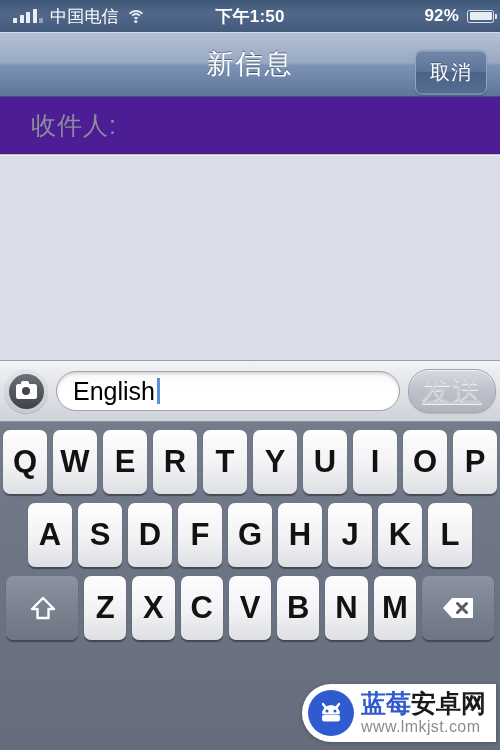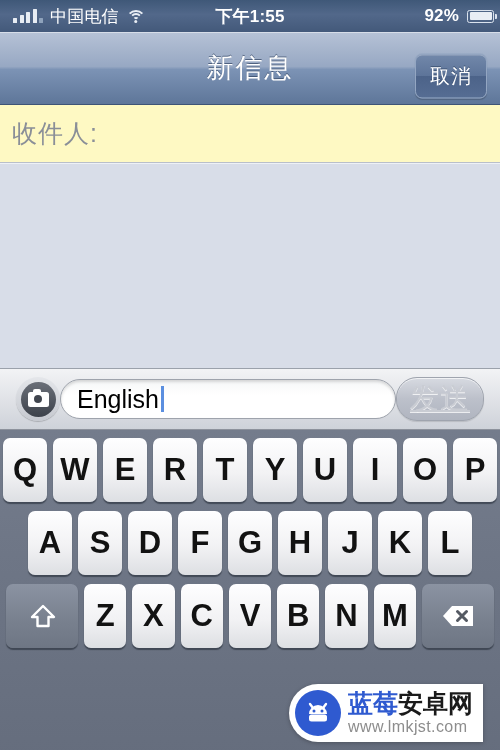--- a/index.html
+++ b/index.html
@@ -48,21 +48,21 @@
   }
   .battery { position: relative; width: 27px; height: 13px;
              border: 1.5px solid #dbe3ee; border-radius: 2.5px; }
   .battery::after { content: ""; position: absolute; right: -4px; top: 3.5px;
                     width: 2.5px; height: 5px; background: #dbe3ee; border-radius: 0 1px 1px 0; }
   .battery .fill { position: absolute; left: 1.5px; top: 1.5px; bottom: 1.5px;
                    width: 88%; background: #e9eef5; border-radius: 1px; }
 
   
   .navbar {
-    position: relative; height: 73px; width: 100%;
+    position: relative; height: 65px; width: 100%;
     background: linear-gradient(to bottom, #b6c2d6 0%, #97a8c3 48%, #7c93b5 52%, #5e7699 100%);
     border-bottom: 1px solid #3e5476;
     display: flex; align-items: center; justify-content: center;
   }
   .navbar::before { content:""; position:absolute; top:0; left:0; right:0; height:1px;
                     background: rgba(255,255,255,.45); }
   .nav-title {
     font-size: 27px; color: #fff; font-weight: normal;
     text-shadow: 0 -1px 0 rgba(40,60,90,.65);
     letter-spacing: 2px;
@@ -73,39 +73,39 @@
     background: linear-gradient(to bottom, #7288aa 0%, #5d7499 50%, #4c6389 51%, #566d93 100%);
     border: 1px solid #93a6c2; color: #fff; font-size: 20px;
     box-shadow: inset 0 1px 0 rgba(255,255,255,.3), 0 1px 1px rgba(0,0,0,.18);
     text-shadow: 0 -1px 0 rgba(30,50,80,.6);
     letter-spacing: 1px;
     margin-top: 8px;
   }
 
   
   .recipient-row {
-    height: 58px; background: #fef9c3; display: flex; align-items: center;
-    padding: 0 12px; border-bottom: 1px solid #b9bfca;
+    height: 58px; background: #4c1d95; display: flex; align-items: center;
+    padding: 0 31px; border-bottom: 1px solid #b9bfca;
   }
   .recipient-label { font-size: 25px; color: #8a8f98; letter-spacing: 1px; }
   .recipient-input { flex: 1; font-size: 25px; color: #1a1a1a; padding-left: 4px; }
 
   
   .msg-body {
     height: 205px; background: #d8dde8;
     border-top: 1px solid #eef1f6;
   }
 
   
   .toolbar {
     position: relative; height: 62px;
     background: linear-gradient(to bottom, #f2f3f5 0%, #dfe1e6 55%, #ced2d9 100%);
     border-top: 1px solid #9ba1ab;
     border-bottom: 1px solid #8d929c;
-    display: flex; align-items: center; padding: 0 16px; 
+    display: flex; align-items: center; padding: 0 4px; gap: 8px;
   }
   .camera-btn {
     position: relative; width: 44px; height: 44px; border-radius: 50%;
     background: linear-gradient(to bottom, #e4e6ea, #c6c9d0);
     box-shadow: 0 1px 1px rgba(0,0,0,.2);
     display: flex; align-items: center; justify-content: center; flex: none;
   }
   .camera-inner {
     width: 35px; height: 35px; border-radius: 50%;
     background: linear-gradient(to bottom, #6a6f78, #3d424b);
@@ -169,21 +169,21 @@
   .shift-glyph svg { display: block; }
   
   .back-glyph svg { display: block; }
   
   .globe-glyph svg { display: block; }
 
   .krow.r4 { gap: 6px; height: 62px; }
 
   
   .watermark {
-    position: absolute; right: 17px; bottom: 8px;
+    position: absolute; right: 4px; bottom: 8px;
     height: 58px; padding: 0 10px 0 6px;
     background: #fff; border-radius: 29px 0 0 29px;
     display: flex; align-items: center; gap: 7px;
     box-shadow: 0 1px 4px rgba(0,0,0,.25);
   }
   .wm-logo { width: 46px; height: 46px; border-radius: 50%; background: #2f5ad0;
              display: flex; align-items: center; justify-content: center; flex: none; }
   .wm-text { display: flex; flex-direction: column; line-height: 1; }
   .wm-cn { font-size: 25px; font-weight: bold; letter-spacing: 0px; }
   .wm-cn .b1 { color: #2f5ad0; }
@@ -205,21 +205,21 @@
           <i></i>
       </span>
       <span class="carrier">中国电信</span>
       <span class="wifi">
         <span class="a"></span>
           <span class="b"></span>
           <span class="c"></span>
           <span class="dot"></span>
       </span>
     </div>
-    <div class="sb-center">下午1:55</div>
+    <div class="sb-center">下午1:50</div>
     <div class="sb-right">
       <span>92%</span>
       <span class="battery">
           <span class="fill"></span>
         </span>
     </div>
   </div>
 
   <div class="navbar">
     <div class="nav-title">新信息</div>

